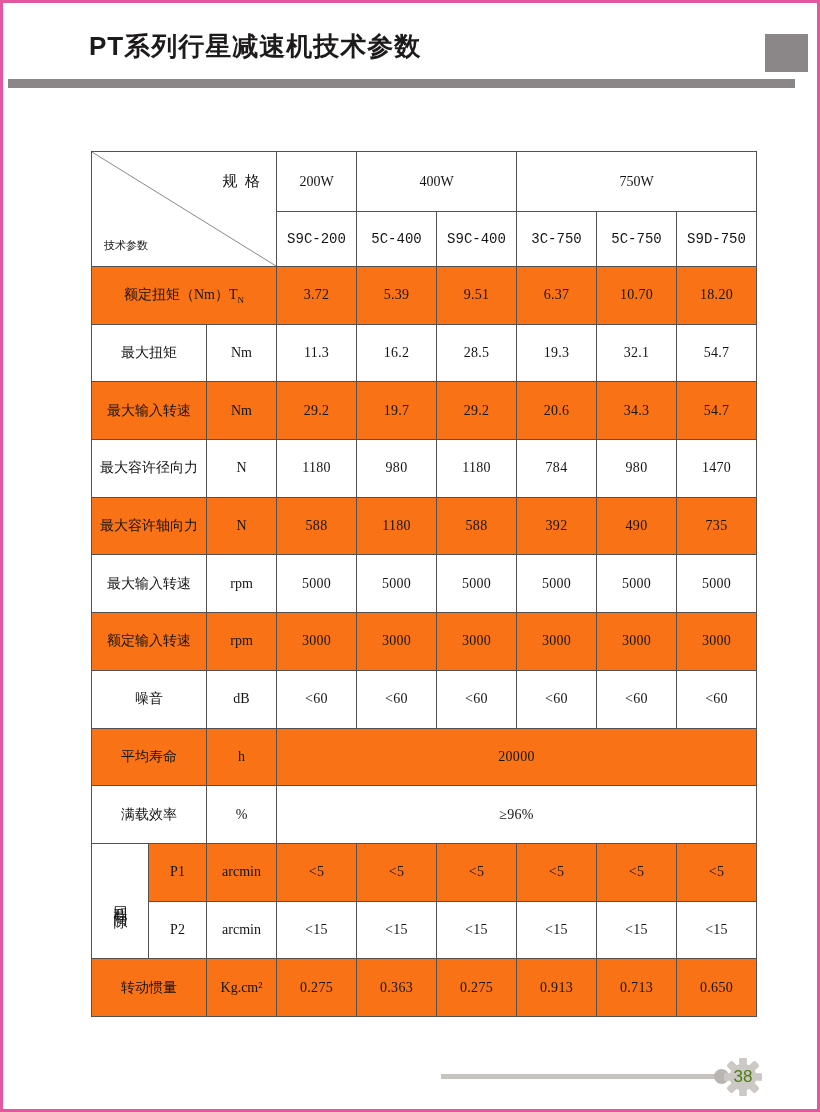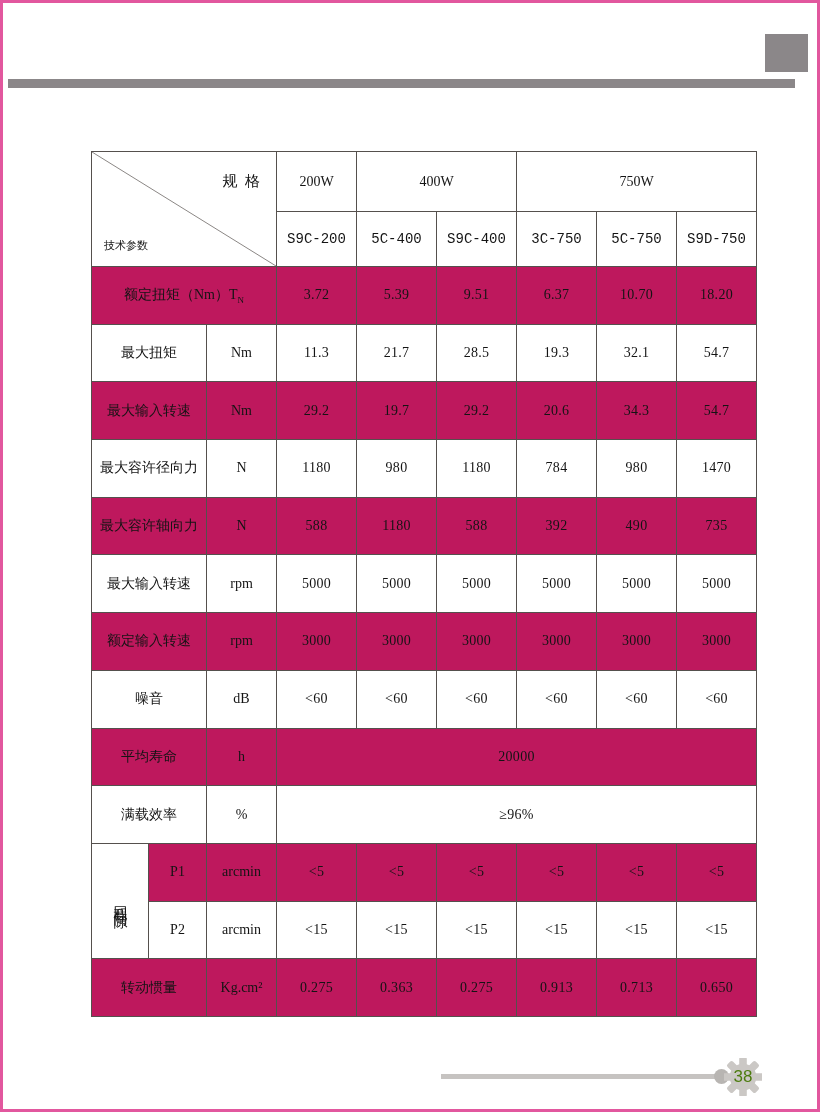--- a/index.html
+++ b/index.html
@@ -21,21 +21,21 @@
     position:absolute; left:88px; top:148px; width:665px;
     border-collapse:collapse; table-layout:fixed;
   }
   table.spec td {
     border:1px solid #55504d; padding:0; text-align:center; vertical-align:middle;
     font-size:14px; background:#ffffff; overflow:hidden;
   }
   thead tr.power-row { height:60px; }
   thead tr.model-row { height:55px;font-family:Liberation Mono, monospace; }
   tbody tr { height:57.7px; }
-  tr.shade td { background:#be185d; }
+  tr.shade td { background:#f97316; }
   td.v-label {
     background:#ffffff !important;
     writing-mode:vertical-rl; text-orientation:upright;
     font-size:15px; letter-spacing:3px; padding:2px 0;
   }
   td.row-label { font-size:15px; }
   td.unit { font-size:13px; }
   td.value { font-size:14px; letter-spacing:0.3px; }
   td.row-label sub { font-size:9px; }
   thead td { font-size:15px; }
@@ -53,20 +53,21 @@
     display:flex; align-items:center; justify-content:center;
     font-family:"Liberation Sans","DejaVu Sans",sans-serif;
     font-size:17px; color:#4d7c0f;
   }
 </style>
 </head>
 <body>
 
 <div class="page">
 
+  <h1 class="page-title">PT系列行星减速机技术参数</h1>
   <div class="header-square"></div>
   <div class="header-bar"></div>
 
   <table class="spec">
     <colgroup>
       <col style="width:57px">
         <col style="width:58px">
         <col style="width:70px">
       <col style="width:80px">
         <col style="width:80px">
@@ -104,21 +105,21 @@
           <td class="value">5.39</td>
           <td class="value">9.51</td>
           <td class="value">6.37</td>
           <td class="value">10.70</td>
           <td class="value">18.20</td>
         </tr>
         <tr>
           <td class="row-label" colspan="2">最大扭矩</td>
           <td class="unit">Nm</td>
           <td class="value">11.3</td>
-          <td class="value">21.7</td>
+          <td class="value">16.2</td>
           <td class="value">28.5</td>
           <td class="value">19.3</td>
           <td class="value">32.1</td>
           <td class="value">54.7</td>
         </tr>
         <tr class="shade">
           <td class="row-label" colspan="2">最大输入转速</td>
           <td class="unit">Nm</td>
           <td class="value">29.2</td>
           <td class="value">19.7</td>

